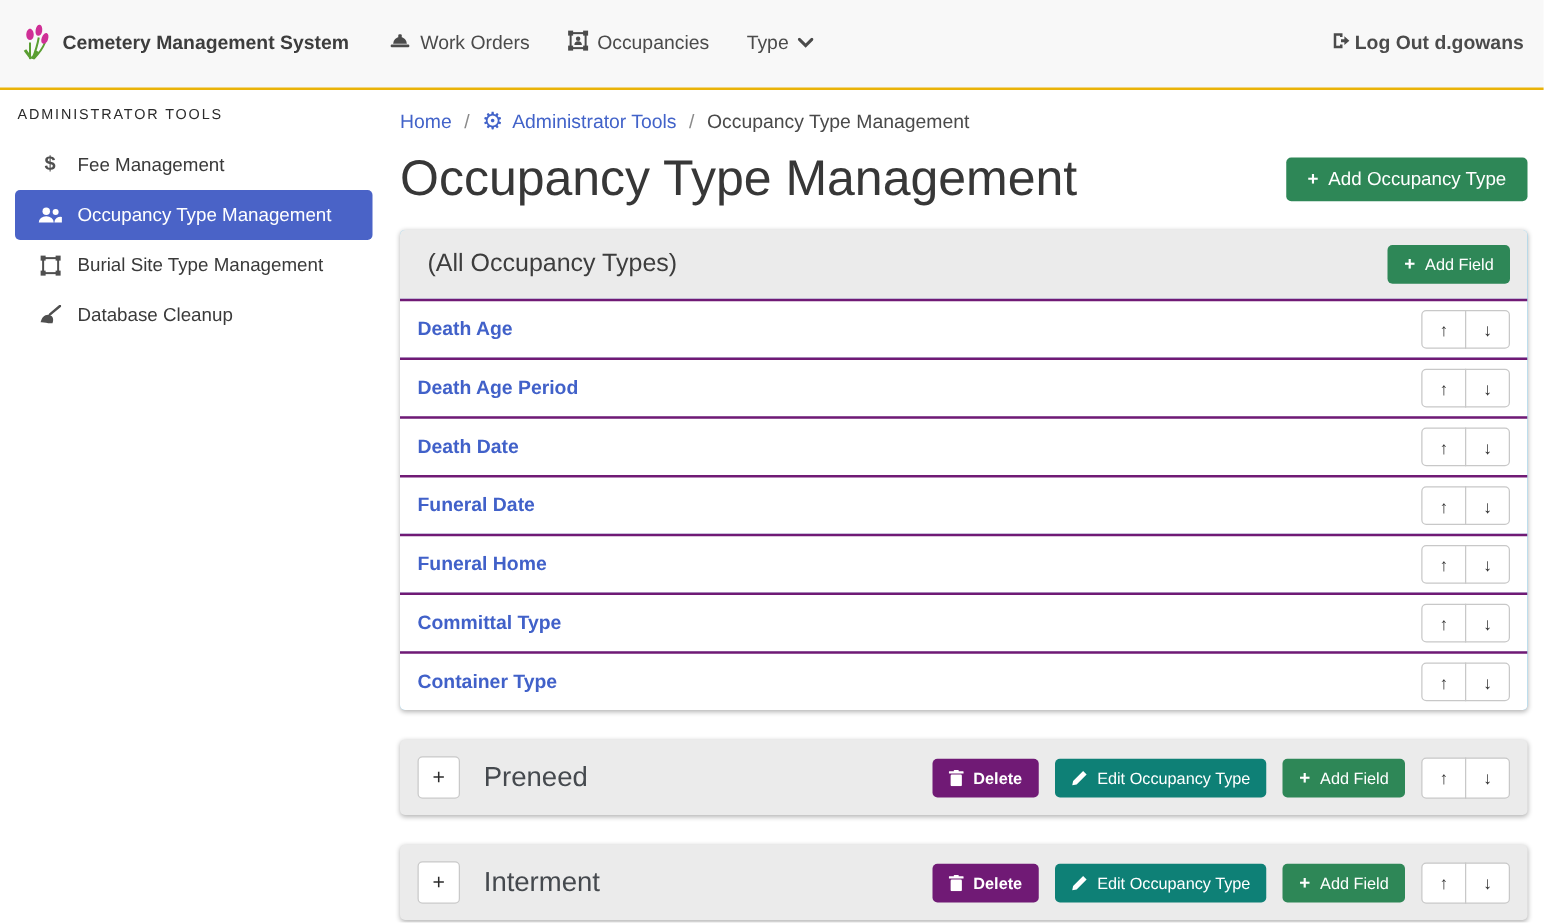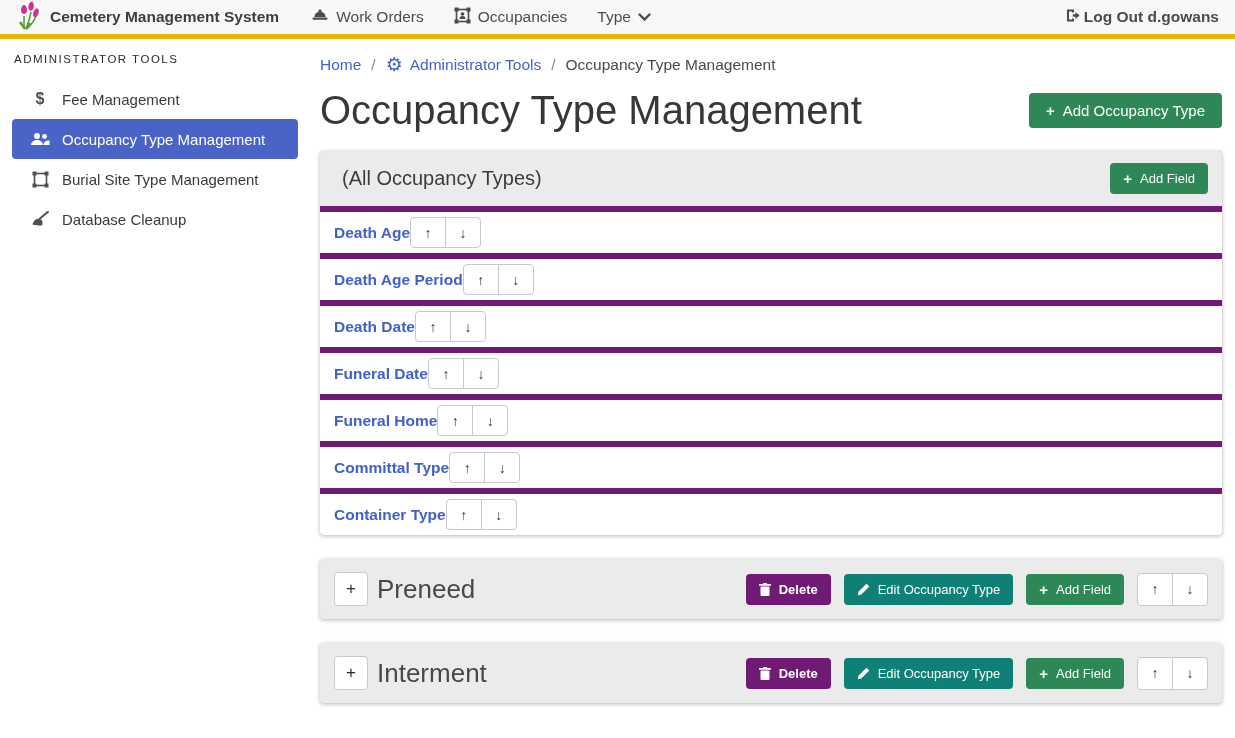--- a/index.html
+++ b/index.html
@@ -1,20 +1,20 @@
 <!DOCTYPE html>
 <html><head>
 <meta charset="utf-8">
 <style>
   * { margin:0; padding:0; box-sizing:border-box; }
   html,body { width:1235px; height:738px; overflow:hidden; background:#fff;
               font-family:"Liberation Sans", sans-serif; color:#3c3c3c; }
 
   
-  .navbar { height:39px; background:#f8f8f8; border-bottom:5px solid #eab308;
+  .navbar { height:72px; background:#f8f8f8; border-bottom:2px solid #eab308;
             display:flex; align-items:center; padding:0 16px; }
   .brand { display:flex; align-items:center; gap:8px; cursor:pointer; }
   .brand-title { font-size:15.5px; font-weight:bold; color:#3d3d3d; }
   .nav-items { display:flex; align-items:center; margin-left:32px; gap:30px; }
   .nav-item { display:flex; align-items:center; gap:7px; font-size:15.5px;
               color:#4b4b4b; cursor:pointer;text-align:right; }
   .nav-item svg { flex:0 0 auto; }
   .nav-right { margin-left:auto; display:flex; align-items:center; gap:0;
                font-size:15.5px; color:#4b4b4b; cursor:pointer;font-weight:bold; }
 
@@ -54,39 +54,39 @@
   .btn-sm { font-size:13px; padding:8px 13px; }
   .plus-glyph { font-weight:bold; font-size:15px; line-height:1; }
 
   
   .card { margin-top:18px; border-radius:4px; box-shadow:0 1px 4px rgba(0,0,0,.3);
           overflow:hidden; background:#7dd3fc; }
   .card-header { background:#ebebeb; padding:12px 14px; display:flex;
                  align-items:center; justify-content:space-between; }
   .card-title { font-size:20px; color:#3d3d3d; padding-left:8px; }
   .field-row { height:47px; display:flex; align-items:center;
-               padding:0 14px 0 14px;
-               border-top:6px solid #701a75; background:#fff; }
+               justify-content:space-between; padding:0 14px 0 14px;
+               border-top:2px solid #701a75; background:#fff; }
   .field-link { font-size:15.5px; font-weight:bold; color:#4161c9;
                 text-decoration:none; cursor:pointer; }
   .arrow-group { display:inline-flex; }
   .arrow-btn { width:36px; height:31px; background:#fff; border:1px solid #c8c8c8;
                color:#333; font-size:14px; cursor:pointer; line-height:1;
                display:inline-flex; align-items:center; justify-content:center; }
   .arrow-btn:first-child { border-radius:4px 0 0 4px; }
   .arrow-btn:last-child  { border-radius:0 4px 4px 0; margin-left:-1px; }
 
   
   .section { margin-top:24px; background:#ebebeb; border-radius:4px;
              box-shadow:0 1px 4px rgba(0,0,0,.3); height:60px;
              display:flex; align-items:center; padding:0 14px; }
   .expand-btn { width:34px; height:34px; background:#fff; border:1px solid #c9c9c9;
                 border-radius:4px; font-size:17px; color:#2b2b2b; cursor:pointer;
                 display:inline-flex; align-items:center; justify-content:center; }
-  .section-title { font-size:26px; color:#45494e; margin-left:9px; }
+  .section-title { font-size:22px; color:#45494e; margin-left:19px; }
   .section-actions { margin-left:auto; display:flex; align-items:center; gap:13px; }
   .section .arrow-btn { height:33px; }
   .icon-white { display:inline-flex; }
 </style>
 </head>
 <body>
 
 <div class="navbar">
   <div class="brand">
     <span>

